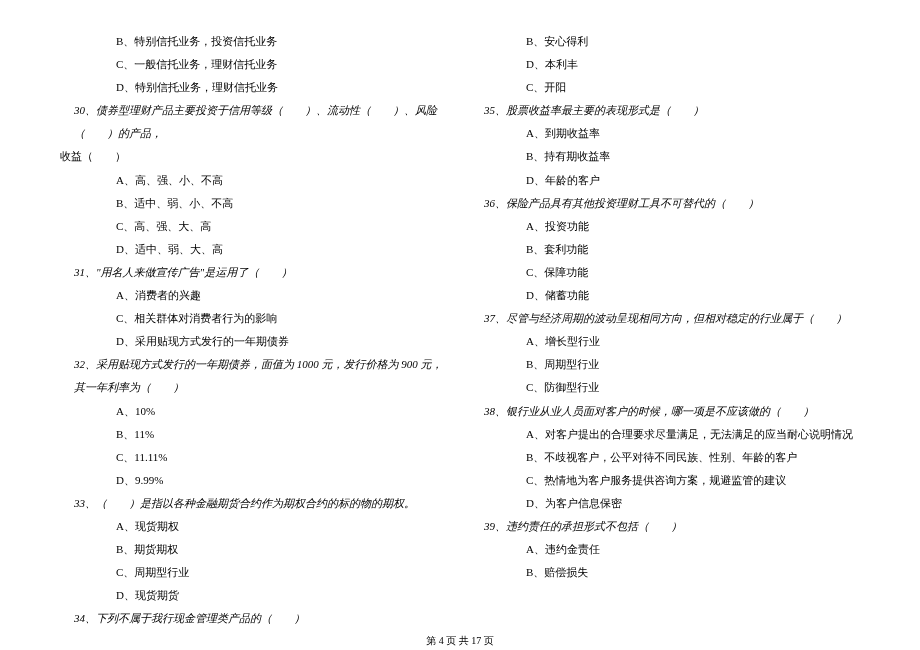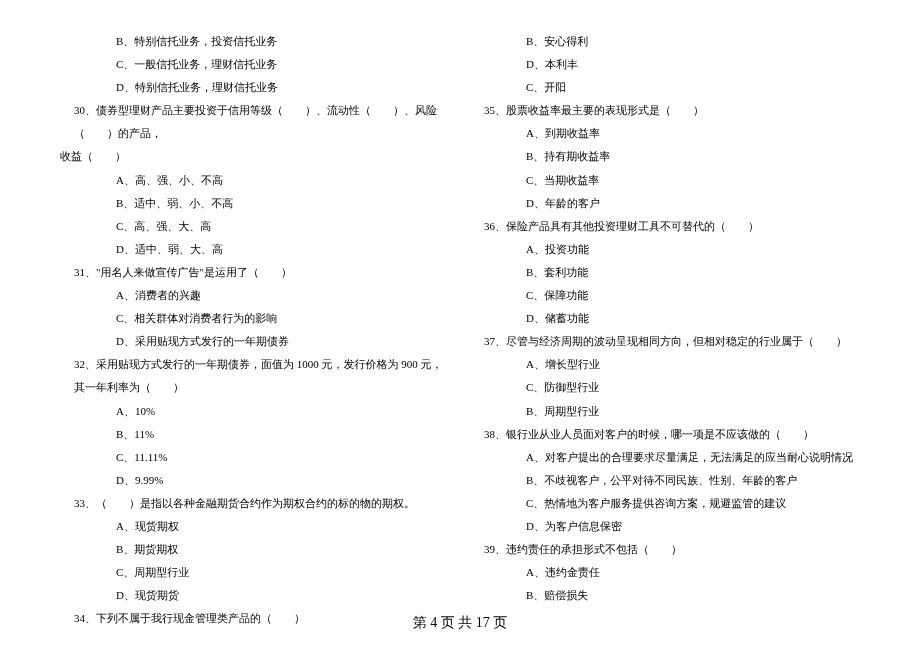--- a/index.html
+++ b/index.html
@@ -23,31 +23,32 @@
     }
     .column {
       flex: 1;
       line-height: 2.1;
     }
     .option {
       padding-left: 56px;
     }
     .question {
       padding-left: 14px;
+      font-style: italic;
     }
     .question-cont {
       padding-left: 0;
     }
     .footer {
       position: absolute;
-      bottom: 18px;
+      bottom: 2px;
       left: 0;
       right: 0;
       text-align: center;
-      font-size: 14px;
+      font-size: 10px;
       margin-top: 28px;
     }
   </style>
 </head>
 <body>
 
 <div class="content">
   <div class="column">
     <div class="option">B、特别信托业务，投资信托业务</div>
     <div class="option">C、一般信托业务，理财信托业务</div>
@@ -82,33 +83,32 @@
   </div>
 
   <div class="column">
     <div class="option">B、安心得利</div>
     <div class="option">D、本利丰</div>
     <div class="option">C、开阳</div>
 
     <div class="question">35、股票收益率最主要的表现形式是（　　）</div>
     <div class="option">A、到期收益率</div>
     <div class="option">B、持有期收益率</div>
-    <div class="option">C、当期收益率</div>
     <div class="option">D、年龄的客户</div>
 
     <div class="question">36、保险产品具有其他投资理财工具不可替代的（　　）</div>
     <div class="option">A、投资功能</div>
     <div class="option">B、套利功能</div>
     <div class="option">C、保障功能</div>
     <div class="option">D、储蓄功能</div>
 
     <div class="question">37、尽管与经济周期的波动呈现相同方向，但相对稳定的行业属于（　　）</div>
     <div class="option">A、增长型行业</div>
+    <div class="option">B、周期型行业</div>
     <div class="option">C、防御型行业</div>
-    <div class="option">B、周期型行业</div>
 
     <div class="question">38、银行业从业人员面对客户的时候，哪一项是不应该做的（　　）</div>
     <div class="option">A、对客户提出的合理要求尽量满足，无法满足的应当耐心说明情况</div>
     <div class="option">B、不歧视客户，公平对待不同民族、性别、年龄的客户</div>
     <div class="option">C、热情地为客户服务提供咨询方案，规避监管的建议</div>
     <div class="option">D、为客户信息保密</div>
 
     <div class="question">39、违约责任的承担形式不包括（　　）</div>
     <div class="option">A、违约金责任</div>
     <div class="option">B、赔偿损失</div>

